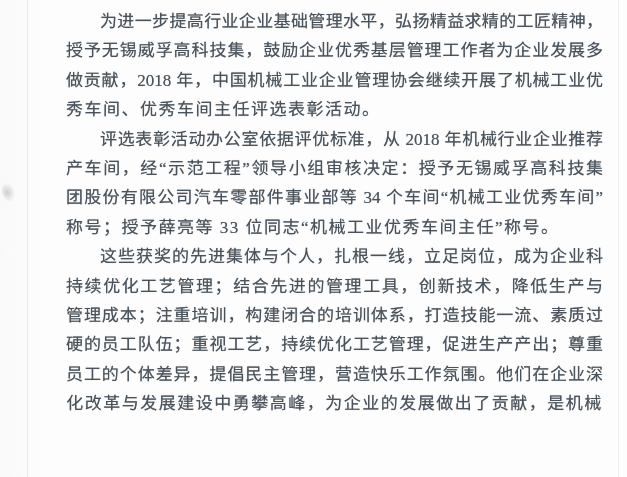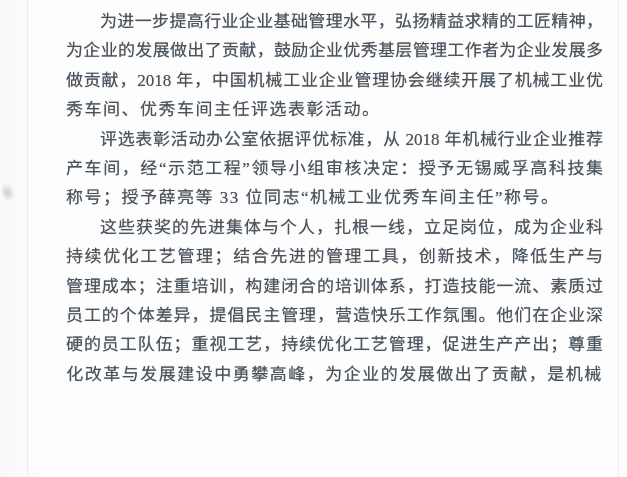--- a/index.html
+++ b/index.html
@@ -81,28 +81,29 @@
 <body>
 
 <div class="page">
   <div class="seam-left"></div>
   <div class="seam-right"></div>
   <div class="smudge"></div>
 
   <div class="textblock">
 
     <p class="line indent">为进一步提高行业企业基础管理水平，弘扬精益求精的工匠精神，</p>
-    <p class="line">为企业的发展做出了贡献，鼓励企业优秀基层管理工作者为企业发展多</p>
+    <p class="line">授予无锡威孚高科技集，鼓励企业优秀基层管理工作者为企业发展多</p>
     <p class="line">做贡献，2018 年，中国机械工业企业管理协会继续开展了机械工业优</p>
     <p class="line end">秀车间、优秀车间主任评选表彰活动。</p>
 
     <p class="line indent">评选表彰活动办公室依据评优标准，从 2018 年机械行业企业推荐</p>
     <p class="line">产车间，经“示范工程”领导小组审核决定：授予无锡威孚高科技集</p>
+    <p class="line">团股份有限公司汽车零部件事业部等 34 个车间“机械工业优秀车间”</p>
     <p class="line end">称号；授予薛亮等 33 位同志“机械工业优秀车间主任”称号。</p>
 
     <p class="line indent">这些获奖的先进集体与个人，扎根一线，立足岗位，成为企业科</p>
     <p class="line">持续优化工艺管理；结合先进的管理工具，创新技术，降低生产与</p>
     <p class="line">管理成本；注重培训，构建闭合的培训体系，打造技能一流、素质过</p>
+    <p class="line">硬的员工队伍；重视工艺，持续优化工艺管理，促进生产产出；尊重</p>
     <p class="line">员工的个体差异，提倡民主管理，营造快乐工作氛围。他们在企业深</p>
-    <p class="line">硬的员工队伍；重视工艺，持续优化工艺管理，促进生产产出；尊重</p>
     <p class="line end">化改革与发展建设中勇攀高峰，为企业的发展做出了贡献，是机械工</p>
   </div>
 </div>
 
 </body></html>

